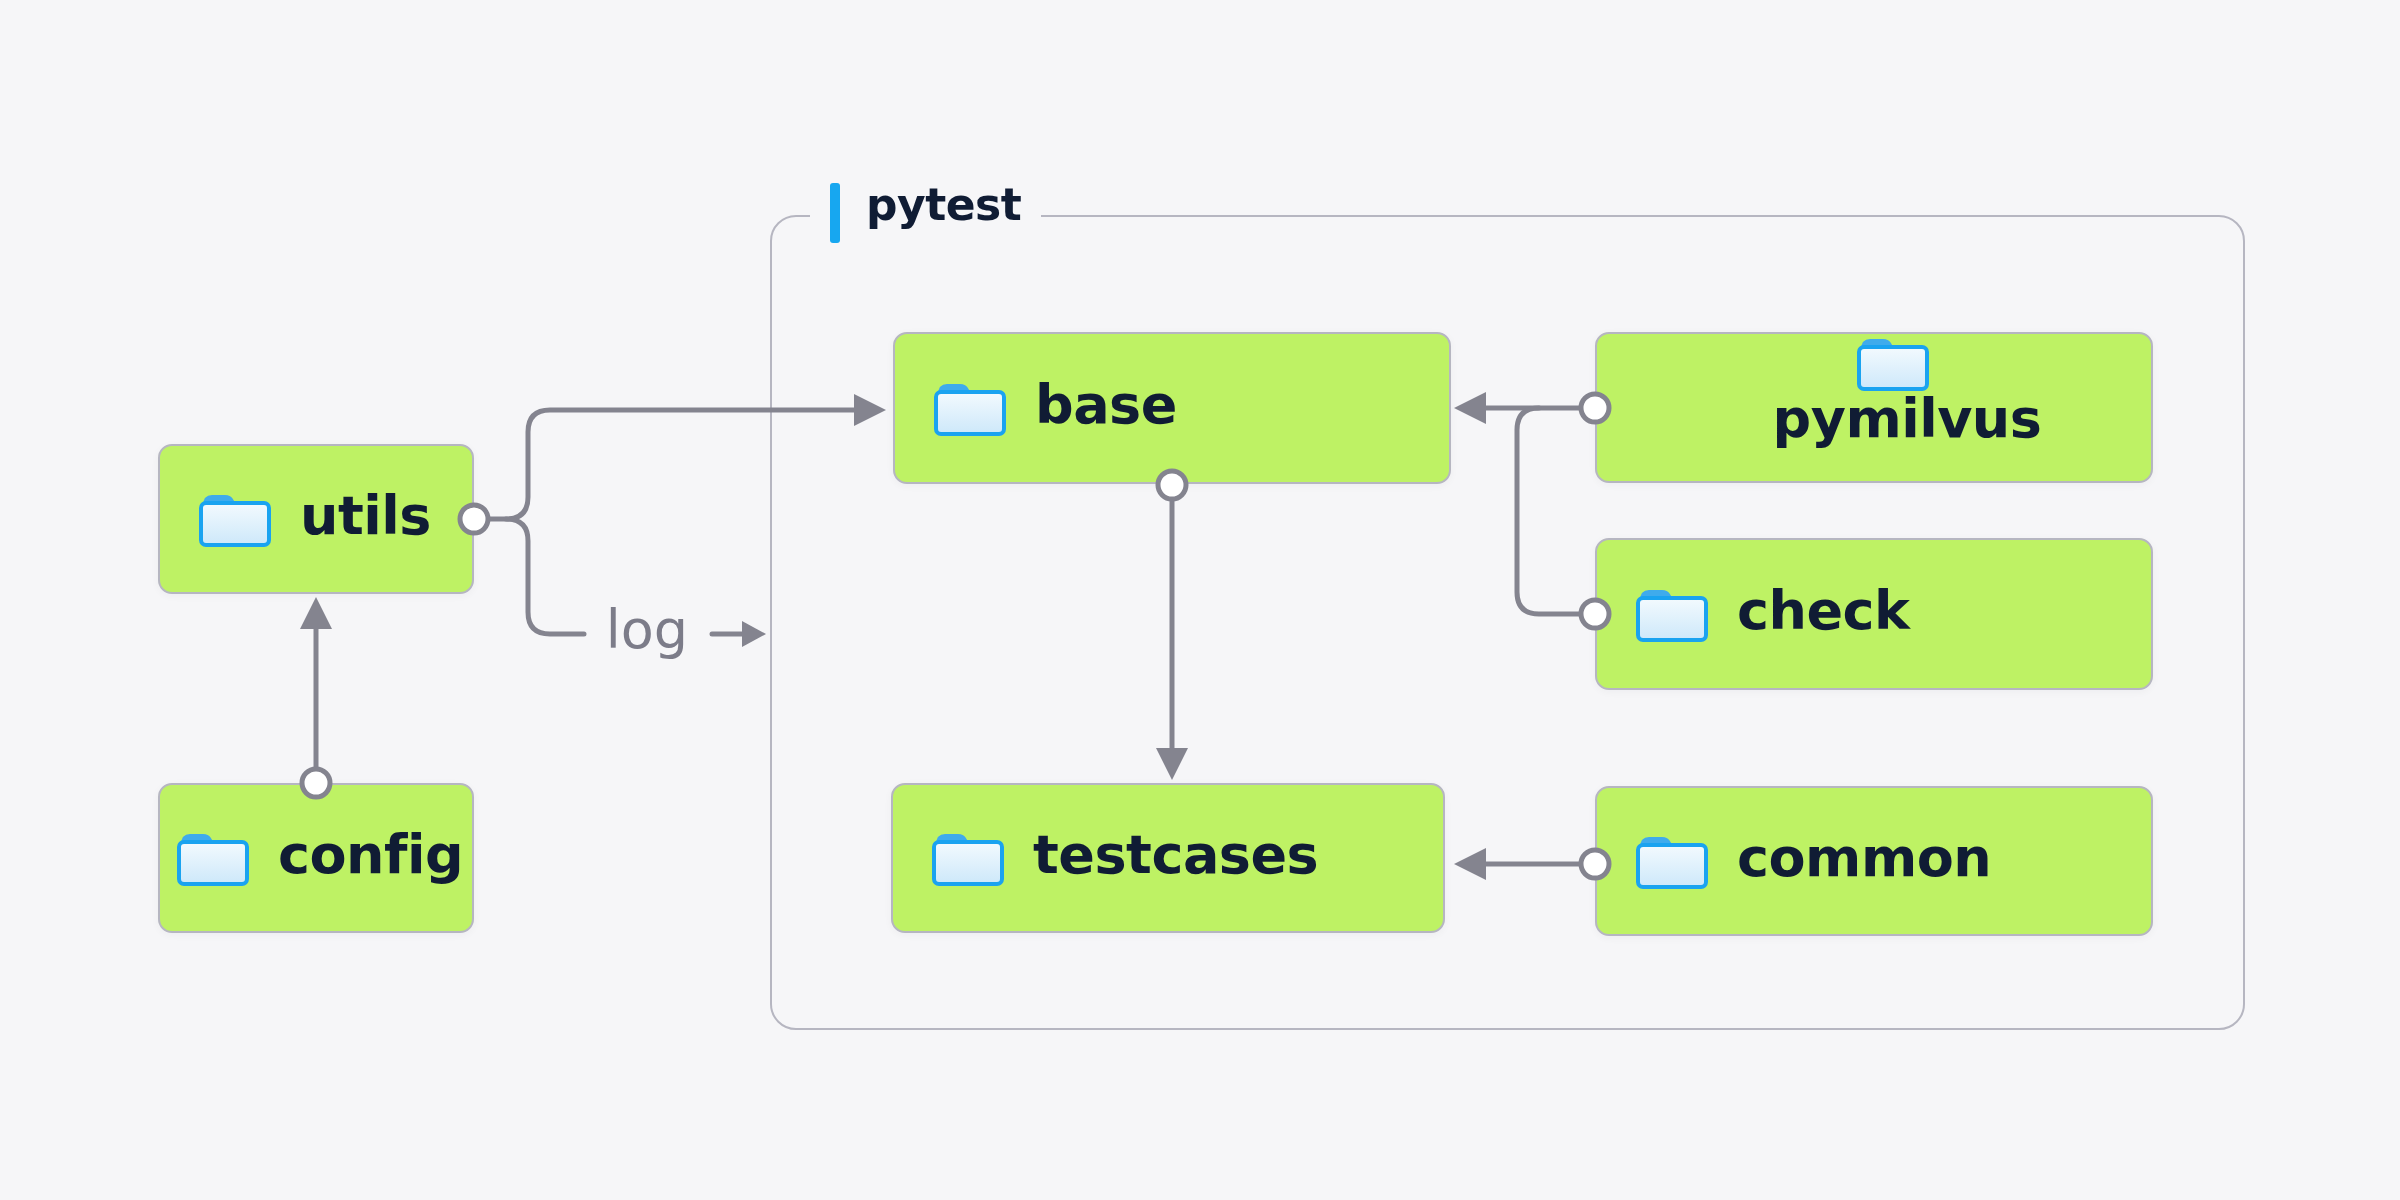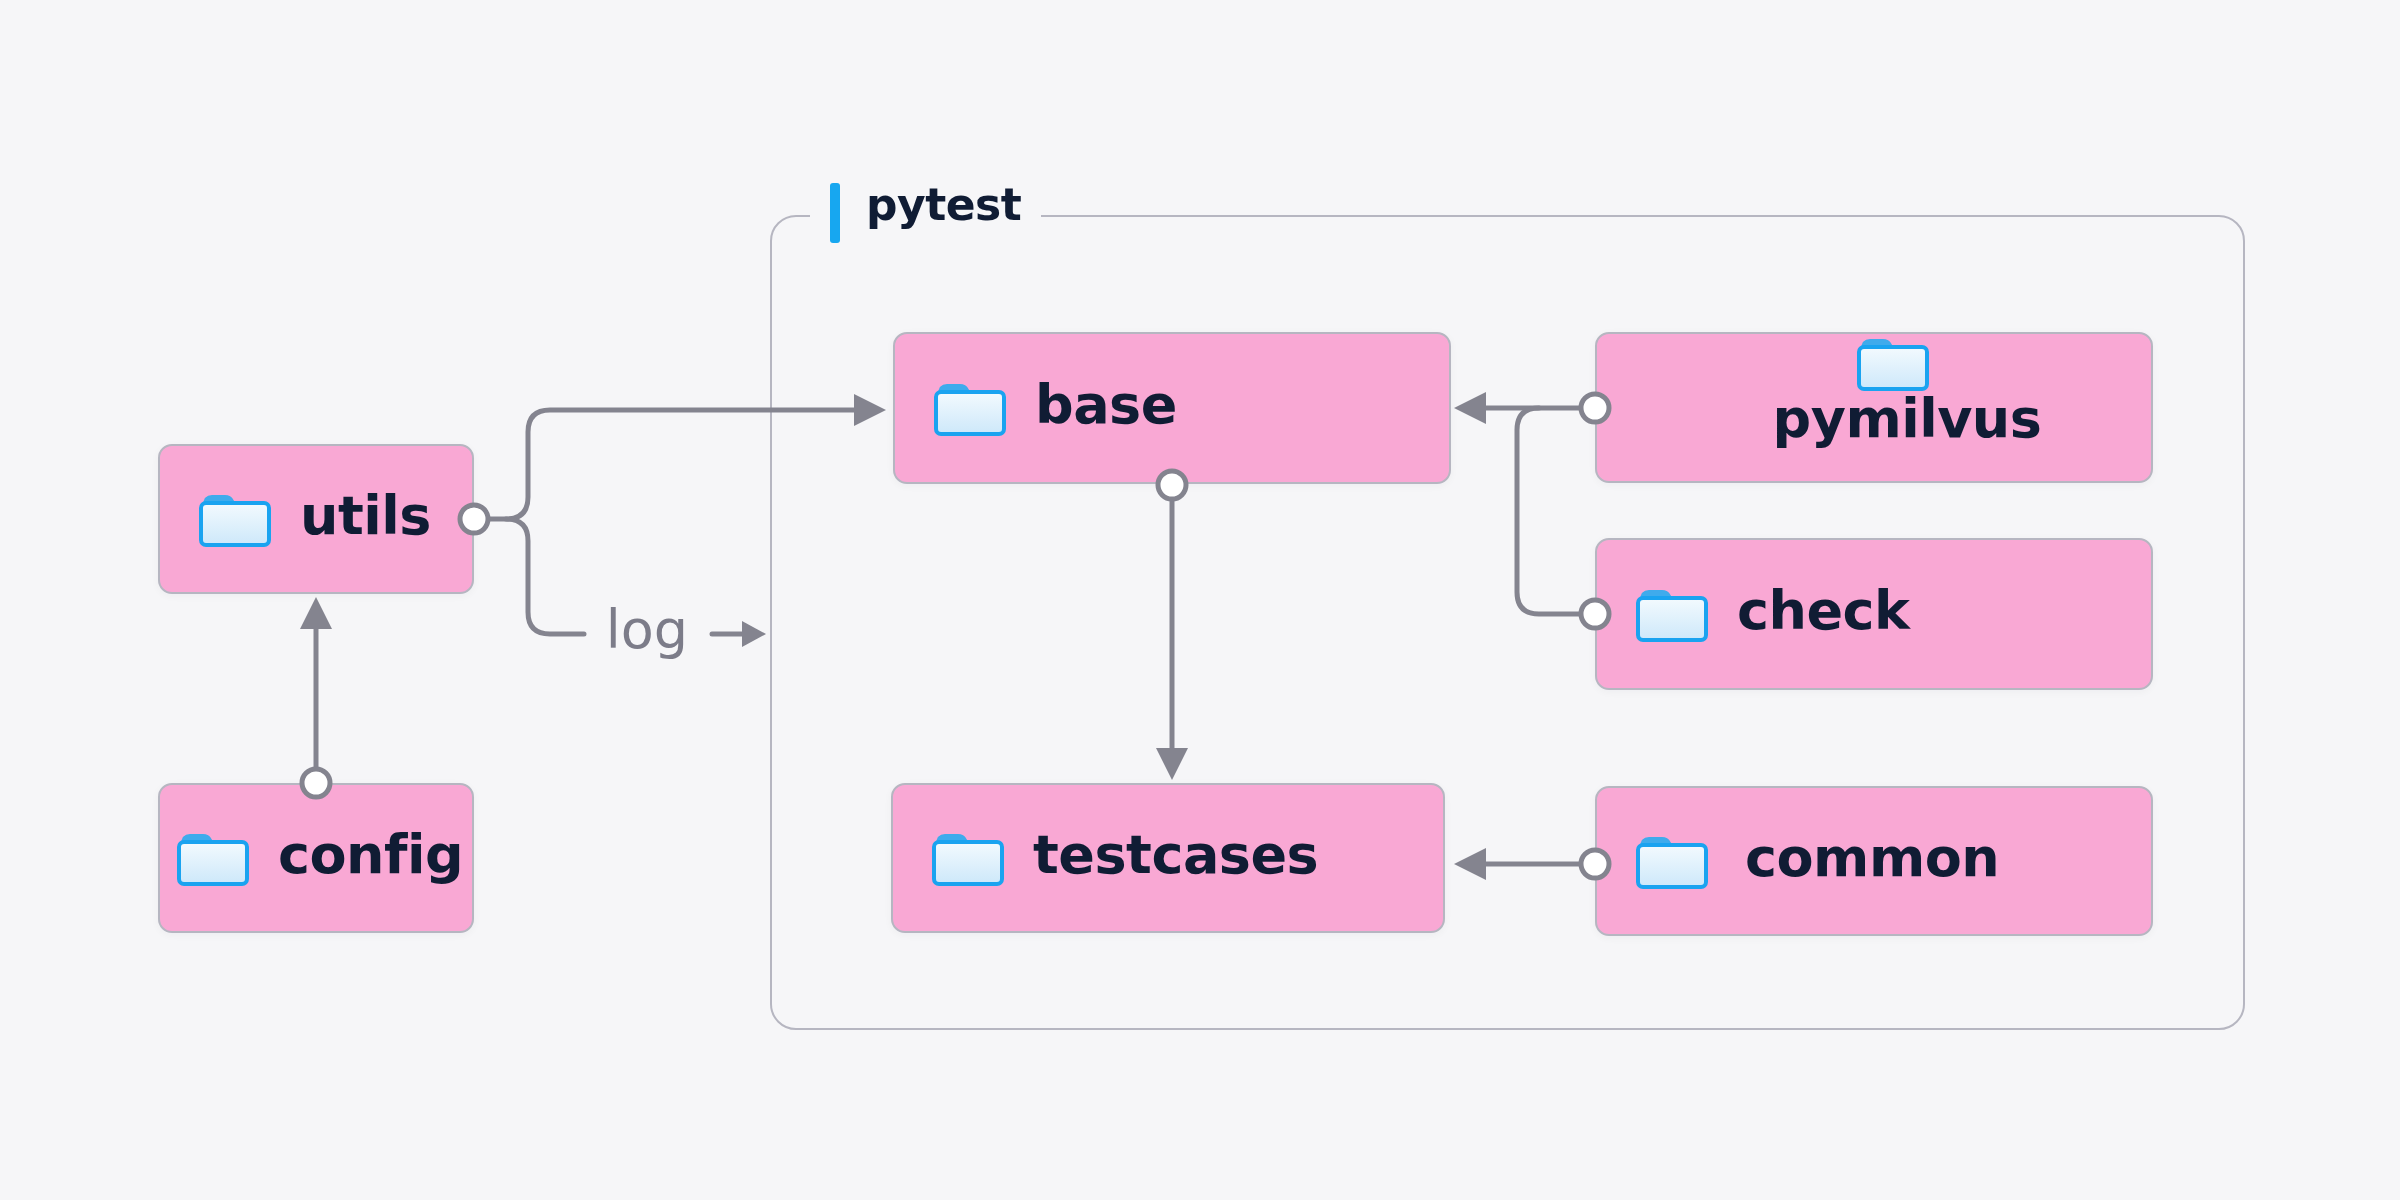--- a/index.html
+++ b/index.html
@@ -33,41 +33,41 @@
     border-radius:3px;
     margin-right:26px;
   }
   .group-label-text{
     font-size:44px;font-weight:600;color:#101c34;letter-spacing:-0.5px;
     line-height:1;padding-bottom:4px;
   }
   
   .node{
     position:absolute;
-    background:#f9a8d4;
+    background:#bef264;
     border:2px solid #b6b6c1;
     border-radius:14px;
     box-sizing:border-box;
     display:flex;align-items:center;
     padding-left:38px;
     box-shadow:0 2px 8px rgba(20,30,60,0.04);
     z-index:2;
   }
   .node .label{
     font-size:54px;font-weight:600;color:#101c34;letter-spacing:-0.5px;
     margin-left:28px;line-height:1;padding-bottom:6px;
   }
   .folder{width:74px;height:58px;flex:0 0 auto;}
   #n-utils    {left:158px; top:444px; width:316px; height:150px;}
   #n-config   {left:158px; top:783px; width:316px; height:150px;padding-left:16px;}
   #n-base     {left:893px; top:332px; width:558px; height:152px;}
   #n-pymilvus {left:1595px;top:332px; width:558px; height:151px;flex-direction:column;}
   #n-check    {left:1595px;top:538px; width:558px; height:152px;}
   #n-testcases{left:891px; top:783px; width:554px; height:150px;text-align:center;}
-  #n-common   {left:1595px;top:786px; width:558px; height:150px;gap:8px;}
+  #n-common   {left:1595px;top:786px; width:558px; height:150px;}
   
   .edge-label{
     position:absolute;
     left:587px;top:603px;width:120px;
     text-align:center;
     font-size:54px;font-weight:400;color:#7c7c89;
     line-height:1;
     z-index:4;
   }
   

